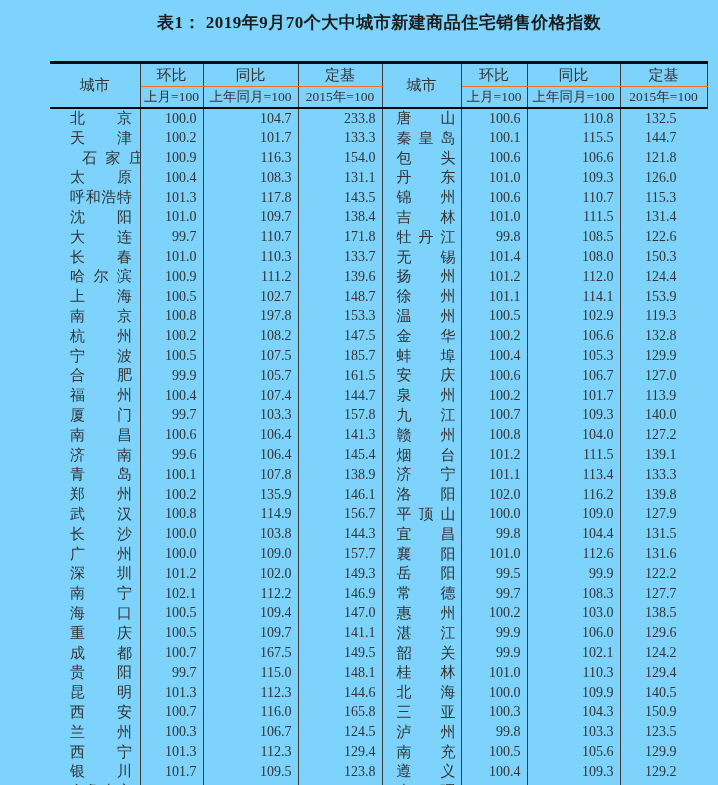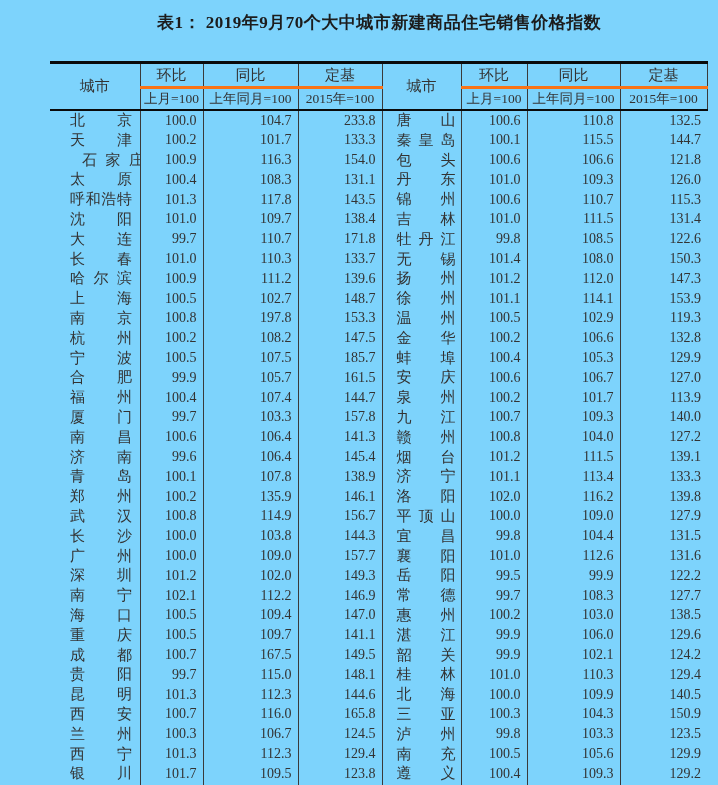--- a/index.html
+++ b/index.html
@@ -11,25 +11,25 @@
   }
   .doc-title{
     padding-top:11px;text-align:center;font-weight:bold;font-size:17px;
     color:#1c1c1c;letter-spacing:0.5px;white-space:nowrap;
   }
   table.price-table{
     margin:27px 0 0 30px;border-collapse:collapse;table-layout:fixed;width:657px;
     border-top:3px solid #0a0a0a;border-bottom:3px solid #0a0a0a;color:#333333;
   }
   th,td{padding:0;border-right:1px solid #3a3a3a;}
-  tbody td:last-child{border-right:none;}
+  tbody td:last-child{border-right:none;text-align:center;}
   th{font-weight:normal;color:#333333;vertical-align:middle;text-align:center;}
   tr.h1 th{height:22px;font-size:15px;}
   tr.h2 th{height:20px;font-size:13.5px;}
-  tr.h1 th.sub{border-bottom:3px solid #f97316;font-family:Liberation Mono, monospace;}
+  tr.h1 th.sub{border-bottom:1px solid #f97316;font-family:Liberation Mono, monospace;}
   tr.h2 th{border-bottom:2px solid #0a0a0a;}
   th.cityhead{border-bottom:2px solid #0a0a0a;}
   tbody td{height:18.8px;line-height:18.8px;font-size:14px;white-space:nowrap;overflow:hidden;}
   td.num{text-align:right;padding-right:6px;}
   td.city{padding-left:20px;text-align:left;}
   td.city-r{padding-left:14px;}
   td.city .jn{display:inline-block;font-size:15px;white-space:nowrap;}
 </style>
 </head>
 <body>
@@ -150,21 +150,21 @@
           <td class="num">150.3</td>
         </tr>
         <tr>
           <td class="city"><span class="jn" style="letter-spacing: 8.5px;">哈尔滨</span></td>
           <td class="num">100.9</td>
           <td class="num">111.2</td>
           <td class="num">139.6</td>
           <td class="city city-r"><span class="jn" style="letter-spacing: 29px;">扬州</span></td>
           <td class="num">101.2</td>
           <td class="num">112.0</td>
-          <td class="num">147.3</td>
+          <td class="num">124.4</td>
         </tr>
         <tr>
           <td class="city"><span class="jn" style="letter-spacing: 32px;">上海</span></td>
           <td class="num">100.5</td>
           <td class="num">102.7</td>
           <td class="num">148.7</td>
           <td class="city city-r"><span class="jn" style="letter-spacing: 29px;">徐州</span></td>
           <td class="num">101.1</td>
           <td class="num">114.1</td>
           <td class="num">153.9</td>

